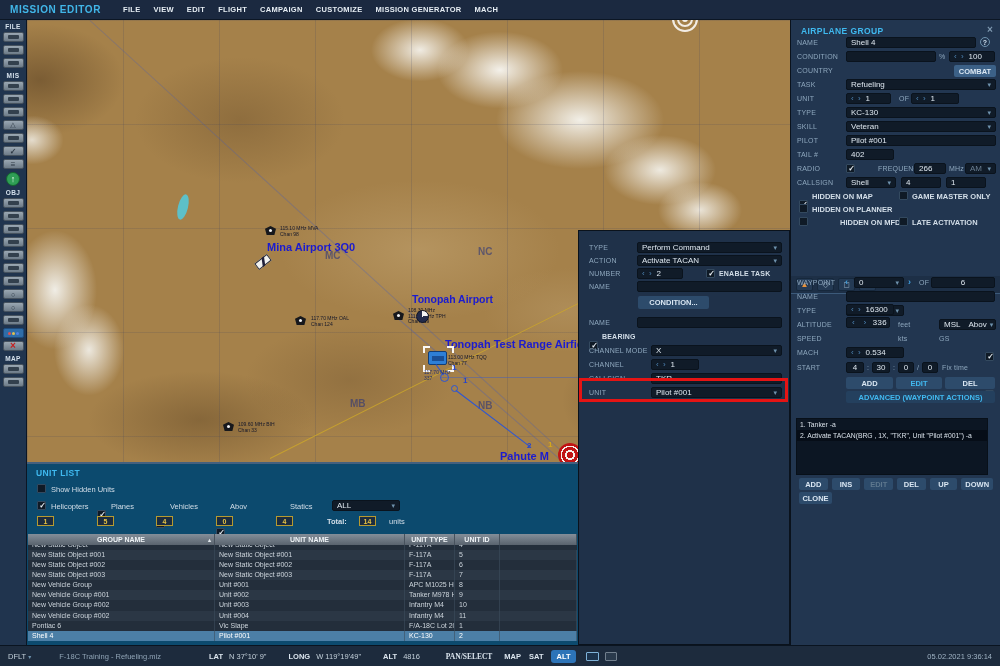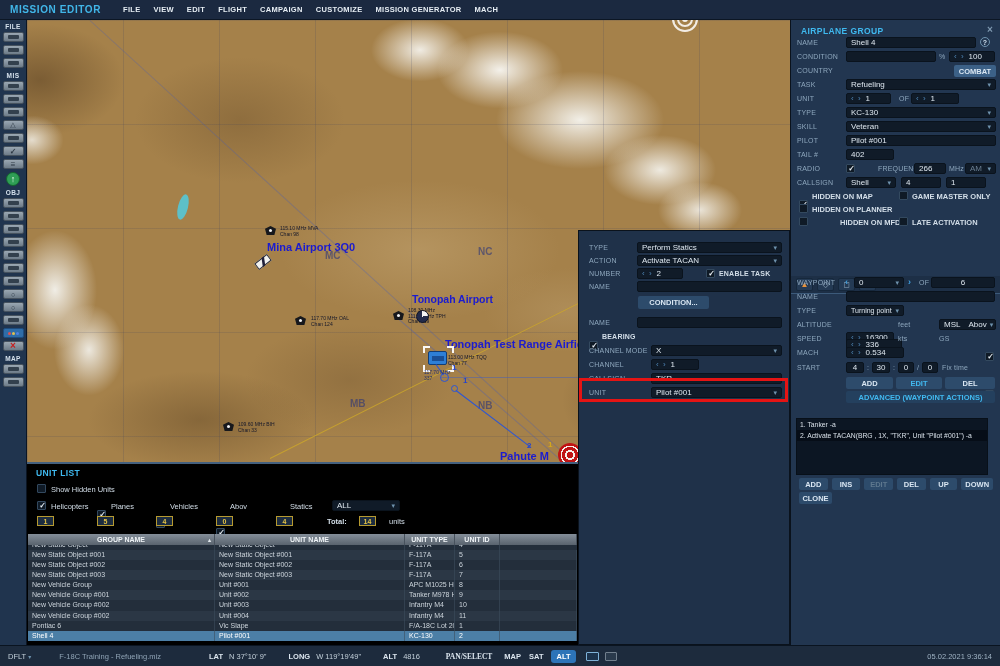--- a/index.html
+++ b/index.html
@@ -92,21 +92,21 @@
   .tabic.act { color:#e8923a; font-weight:bold; }
   .tasklist { position:absolute; left:5px; top:398px; width:192px; height:57px; background:#0c1623; border:1px solid #081019; color:#d8e0e8; font-size:6.8px; }
   .task-it { padding:2px 3px; white-space:nowrap; overflow:hidden; }
   .task-it.sel { background:#060d17; }
 
   
   .dialog { position:absolute; left:578px; top:230px; width:212px; height:415px; background:#1f3149; border:1px solid #0a121c; z-index:15; }
   .redbox { position:absolute; left:579px; top:378px; width:209px; height:24px; border:3px solid #e51414; z-index:40; }
 
   
-  .ulist { position:absolute; left:27px; top:462px; width:551px; height:183px; background:#000000; border-top:2px solid #44607e; z-index:10; }
+  .ulist { position:absolute; left:27px; top:462px; width:551px; height:183px; background:#0c4a6e; border-top:2px solid #44607e; z-index:10; }
   .ybox { border:1px solid #b69a30; color:#e6c443; background:#1c2c40; font-size:7px; font-weight:bold; min-width:17px; height:10px; display:flex; align-items:center; justify-content:center; padding:0 2px; }
   .cblbl { color:#d3dee8; font-size:7.5px; }
   .thead { position:absolute; left:1px; top:70px; width:549px; height:11px; display:grid; grid-template-columns:187px 190px 50px 45px 1fr; background:linear-gradient(#848e99,#59636e); z-index:3; }
   .thead div { color:#f0f4f7; font-weight:bold; font-size:7px; display:flex; align-items:center; justify-content:center; border-right:1px solid #47515c; overflow:hidden; position:relative; }
   .th-sort::after { content:"▴"; position:absolute; right:3px; color:#dfe5ea; font-size:6px; }
   .tbody { position:absolute; left:1px; top:81px; width:549px; height:101px; overflow:hidden; }
   .trow { display:grid; grid-template-columns:187px 190px 50px 45px 1fr; height:10.1px; background:#232e3b; }
   .trow:nth-child(even) { background:#2b3температур745; }
   .trow:nth-child(even) { background:#2b3745; }
   .trow.first { height:5px; align-items:end; }
@@ -259,21 +259,21 @@
     <div class="bcntxt" style="left:397px; top:350px; color:#23306e;"><span>117.70 MHz</span><br><span>337</span></div>
     <div class="wpnum" style="left:500px; top:421px;">2</div>
     <div class="wpnum" style="left:521px; top:420px; color:#d4a81c;">1</div>
     <div class="bullseye" style="left:531px; top:423px;"></div>
   </div>
 
   <div class="dialog">
     <span class="lbl abs" style="left:10px; top:243px-230px;"></span>
     <span class="lbl abs" style="left:10px; top:13px;">TYPE</span>
     <div class="inp dd abs" style="left:58px; top:11px; width:145px;">
-        <span>Perform Statics</span>
+        <span>Perform Command</span>
       </div>
     <span class="lbl abs" style="left:10px; top:26px;">ACTION</span>
     <div class="inp dd abs" style="left:58px; top:24px; width:145px;">
         <span>Activate TACAN</span>
       </div>
     <span class="lbl abs" style="left:10px; top:39px;">NUMBER</span>
     <div class="inp spin abs" style="left:58px; top:37px; width:46px;">
         <span>2</span>
       </div>
     <div class="cb on abs" style="left:127px; top:38px;"></div>
@@ -431,31 +431,31 @@
     <div class="inp abs" style="left:55px; top:271px; width:149px;">
         <span></span>
       </div>
 
     <span class="lbl abs" style="left:6px; top:287px;">TYPE</span>
     <div class="inp dd abs" style="left:55px; top:285px; width:58px; font-size:7px;">
         <span>Turning point</span>
       </div>
 
     <span class="lbl abs" style="left:6px; top:301px;">ALTITUDE</span>
-    <div class="inp spin abs" style="left:55px; top:312px; width:48px;">
+    <div class="inp spin abs" style="left:55px; top:284px; width:48px;">
         <span>16300</span>
       </div>
     <span class="lbl abs" style="left:107px; top:301px;">feet</span>
     <div class="inp dd abs" style="left:148px; top:299px; width:57px;">
         <span>MSL</span>
         <span style="margin-left:8px">Abov</span>
       </div>
 
     <span class="lbl abs" style="left:6px; top:315px;">SPEED</span>
-    <div class="inp spin abs" style="left:55px; top:319px; width:56px;">
+    <div class="inp spin abs" style="left:55px; top:297px; width:44px;font-family:Liberation Mono, monospace;">
         <span>336</span>
       </div>
     <span class="lbl abs" style="left:107px; top:315px;">kts</span>
     <span class="lbl abs" style="left:148px; top:315px;">GS</span>
     <div class="cb on abs" style="left:194px; top:314px;"></div>
 
     <span class="lbl abs" style="left:6px; top:329px;">MACH</span>
     <div class="inp spin abs" style="left:55px; top:327px; width:58px;">
         <span>0.534</span>
       </div>

